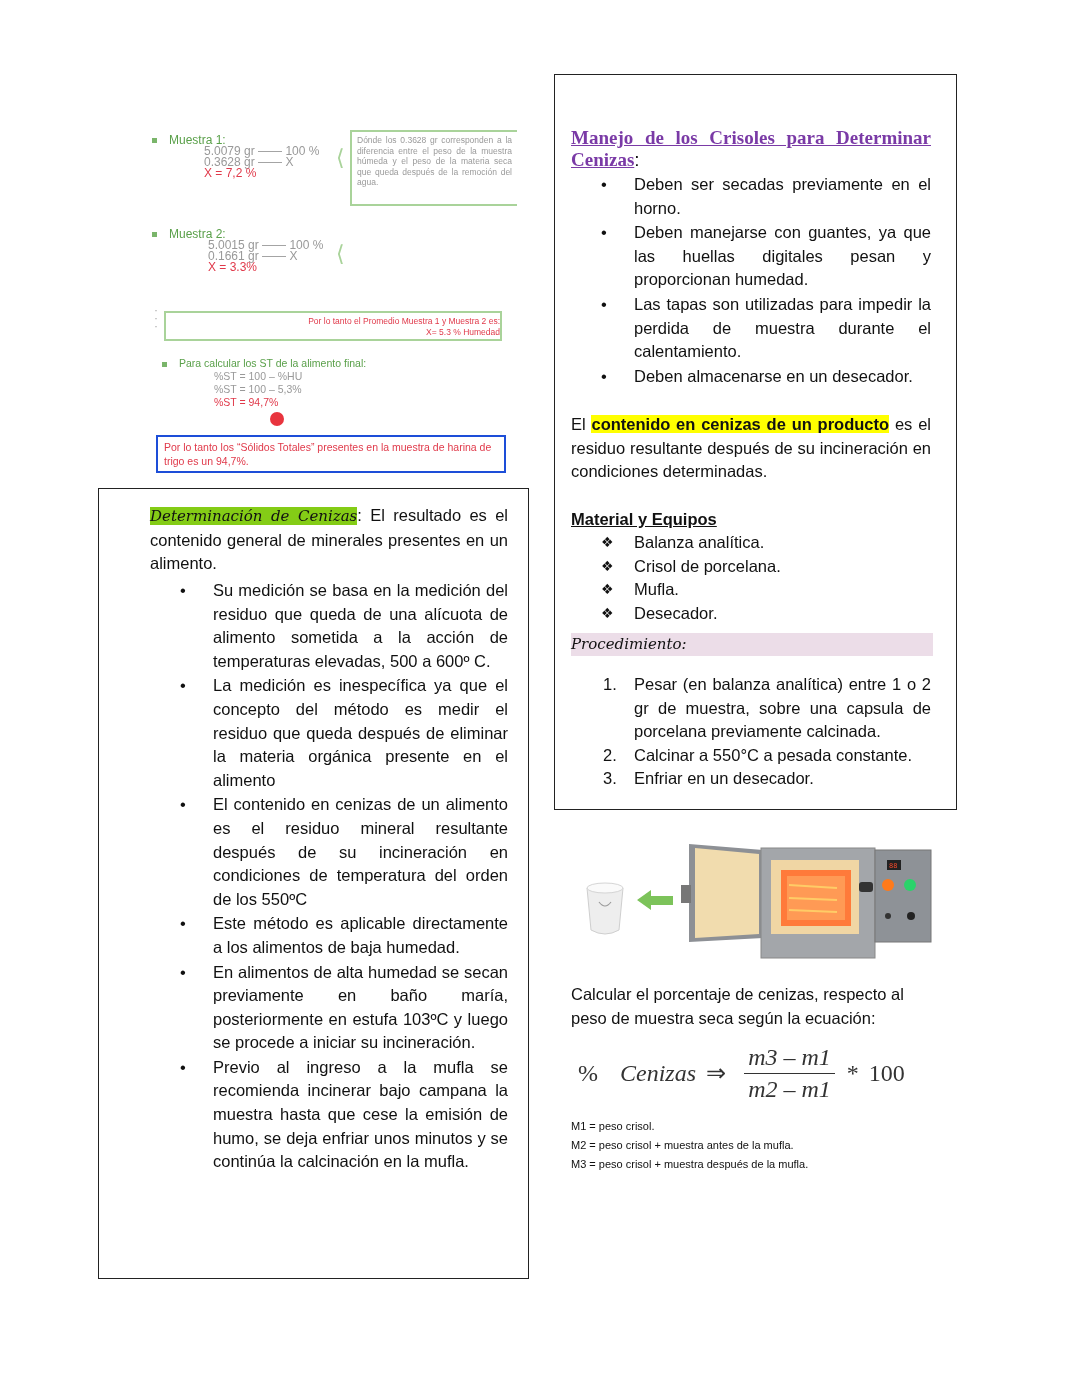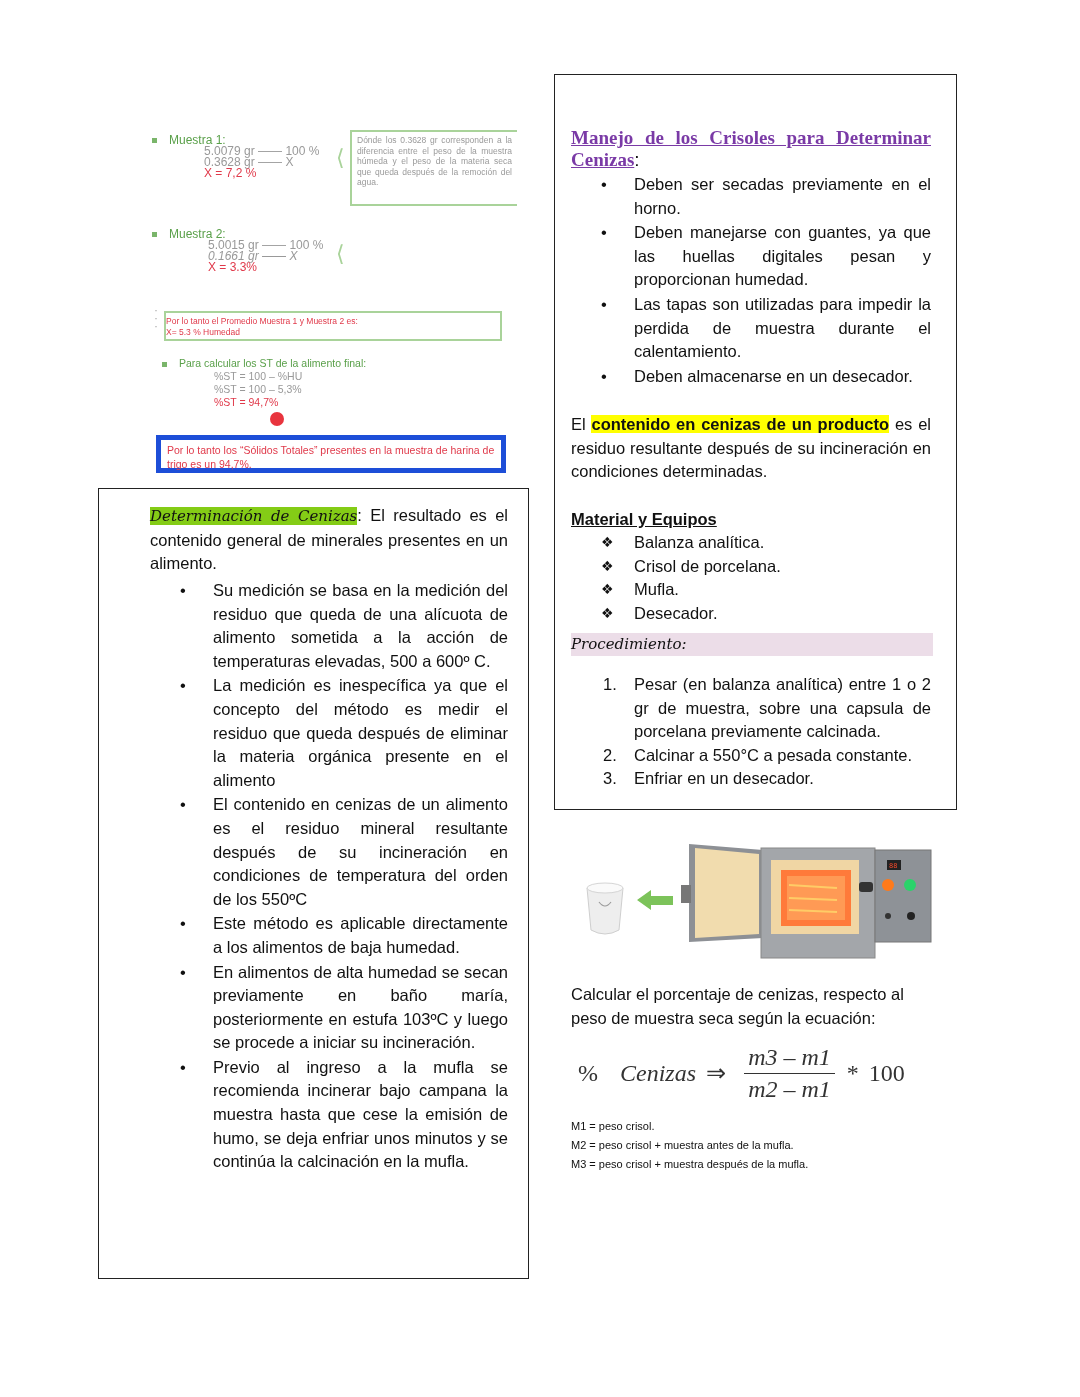--- a/index.html
+++ b/index.html
@@ -50,41 +50,41 @@
     <div style="padding-left:52px;">5.0079 gr —— 100 %</div>
     <div style="padding-left:52px;">0.3628 gr —— X</div>
     <div class="r" style="padding-left:52px;">X = 7,2 %</div>
   </div>
   <div class="abs brace" style="left:196px; top:22px;">⟨</div>
   <div class="abs gbox" style="left:210px; top:5px; width:155px; height:66px;">Dónde los 0.3628 gr corresponden a la diferencia entre el peso de la muestra húmeda y el peso de la materia seca que queda después de la remoción del agua.</div>
 
   <div class="abs mini" style="left:12px; top:104px; width:190px;">
     <div><span class="sq"></span><span class="g">Muestra 2:</span></div>
     <div style="padding-left:56px;">5.0015 gr —— 100 %</div>
-    <div style="padding-left:56px;font-style:italic;">0.1661 gr —— X</div>
+    <div style="padding-left:56px;">0.1661 gr —— X</div>
     <div class="r" style="padding-left:56px;">X = 3.3%</div>
   </div>
   <div class="abs brace" style="left:196px; top:118px;">⟨</div>
 
   <div class="abs mini" style="left:14px; top:181px; line-height:8px; color:#aaa;">·<br>·<br>·</div>
 
-  <div class="abs gbox-full" style="left:24px; top:186px; width:338px; height:30px; text-align:left; font-size:8.5px; line-height:11px; padding-top:3px; box-sizing:border-box;">
+  <div class="abs gbox-full" style="left:24px; top:186px; width:338px; height:30px; text-align:right; font-size:8.5px; line-height:11px; padding-top:3px; box-sizing:border-box;">
     <div class="redtxt">Por lo tanto el Promedio Muestra 1 y Muestra 2 es:</div>
     <div class="redtxt">X= 5.3 % Humedad</div>
   </div>
 
   <div class="abs mini" style="left:22px; top:232px; width:260px; font-size:10.5px; line-height:13px;">
     <div><span class="sq"></span><span class="g">Para calcular los ST de la alimento final:</span></div>
     <div style="padding-left:52px;">%ST = 100 – %HU</div>
     <div style="padding-left:52px;">%ST = 100 – 5,3%</div>
     <div class="r" style="padding-left:52px;">%ST = 94,7%</div>
   </div>
   <div class="abs dot-red" style="left:130px; top:287px;"></div>
 
-  <div class="abs" style="left:16px; top:310px; width:350px; height:38px; border:5px solid #1d4ed8; box-sizing:border-box; padding:3px 6px; font-size:10.5px; line-height:14px;">
+  <div class="abs" style="left:16px; top:310px; width:350px; height:38px; border:2px solid #1d4ed8; box-sizing:border-box; padding:3px 6px; font-size:10.5px; line-height:14px;">
     <span class="redtxt">Por lo tanto los “Sólidos Totales” presentes en la muestra de harina de trigo es un 94,7%.</span>
   </div>
 </div>
 
 <div class="abs box" style="left:98px; top:488px; width:431px; height:791px;">
   <div class="abs calibri just" style="left:51px; top:15px; width:358px;">
     <span class="hand hl-yellow">Determinación de Cenizas</span><span>: El resultado es el contenido general de minerales presentes en un alimento.</span>
   </div>
   <ul class="abs blist calibri just" style="left:51px; top:90px; width:358px;">
     <li><span class="bullet">•</span><span>Su medición se basa en la medición del residuo que queda de una alícuota de alimento sometida a la acción de temperaturas elevadas, 500 a 600º C.</span></li>

